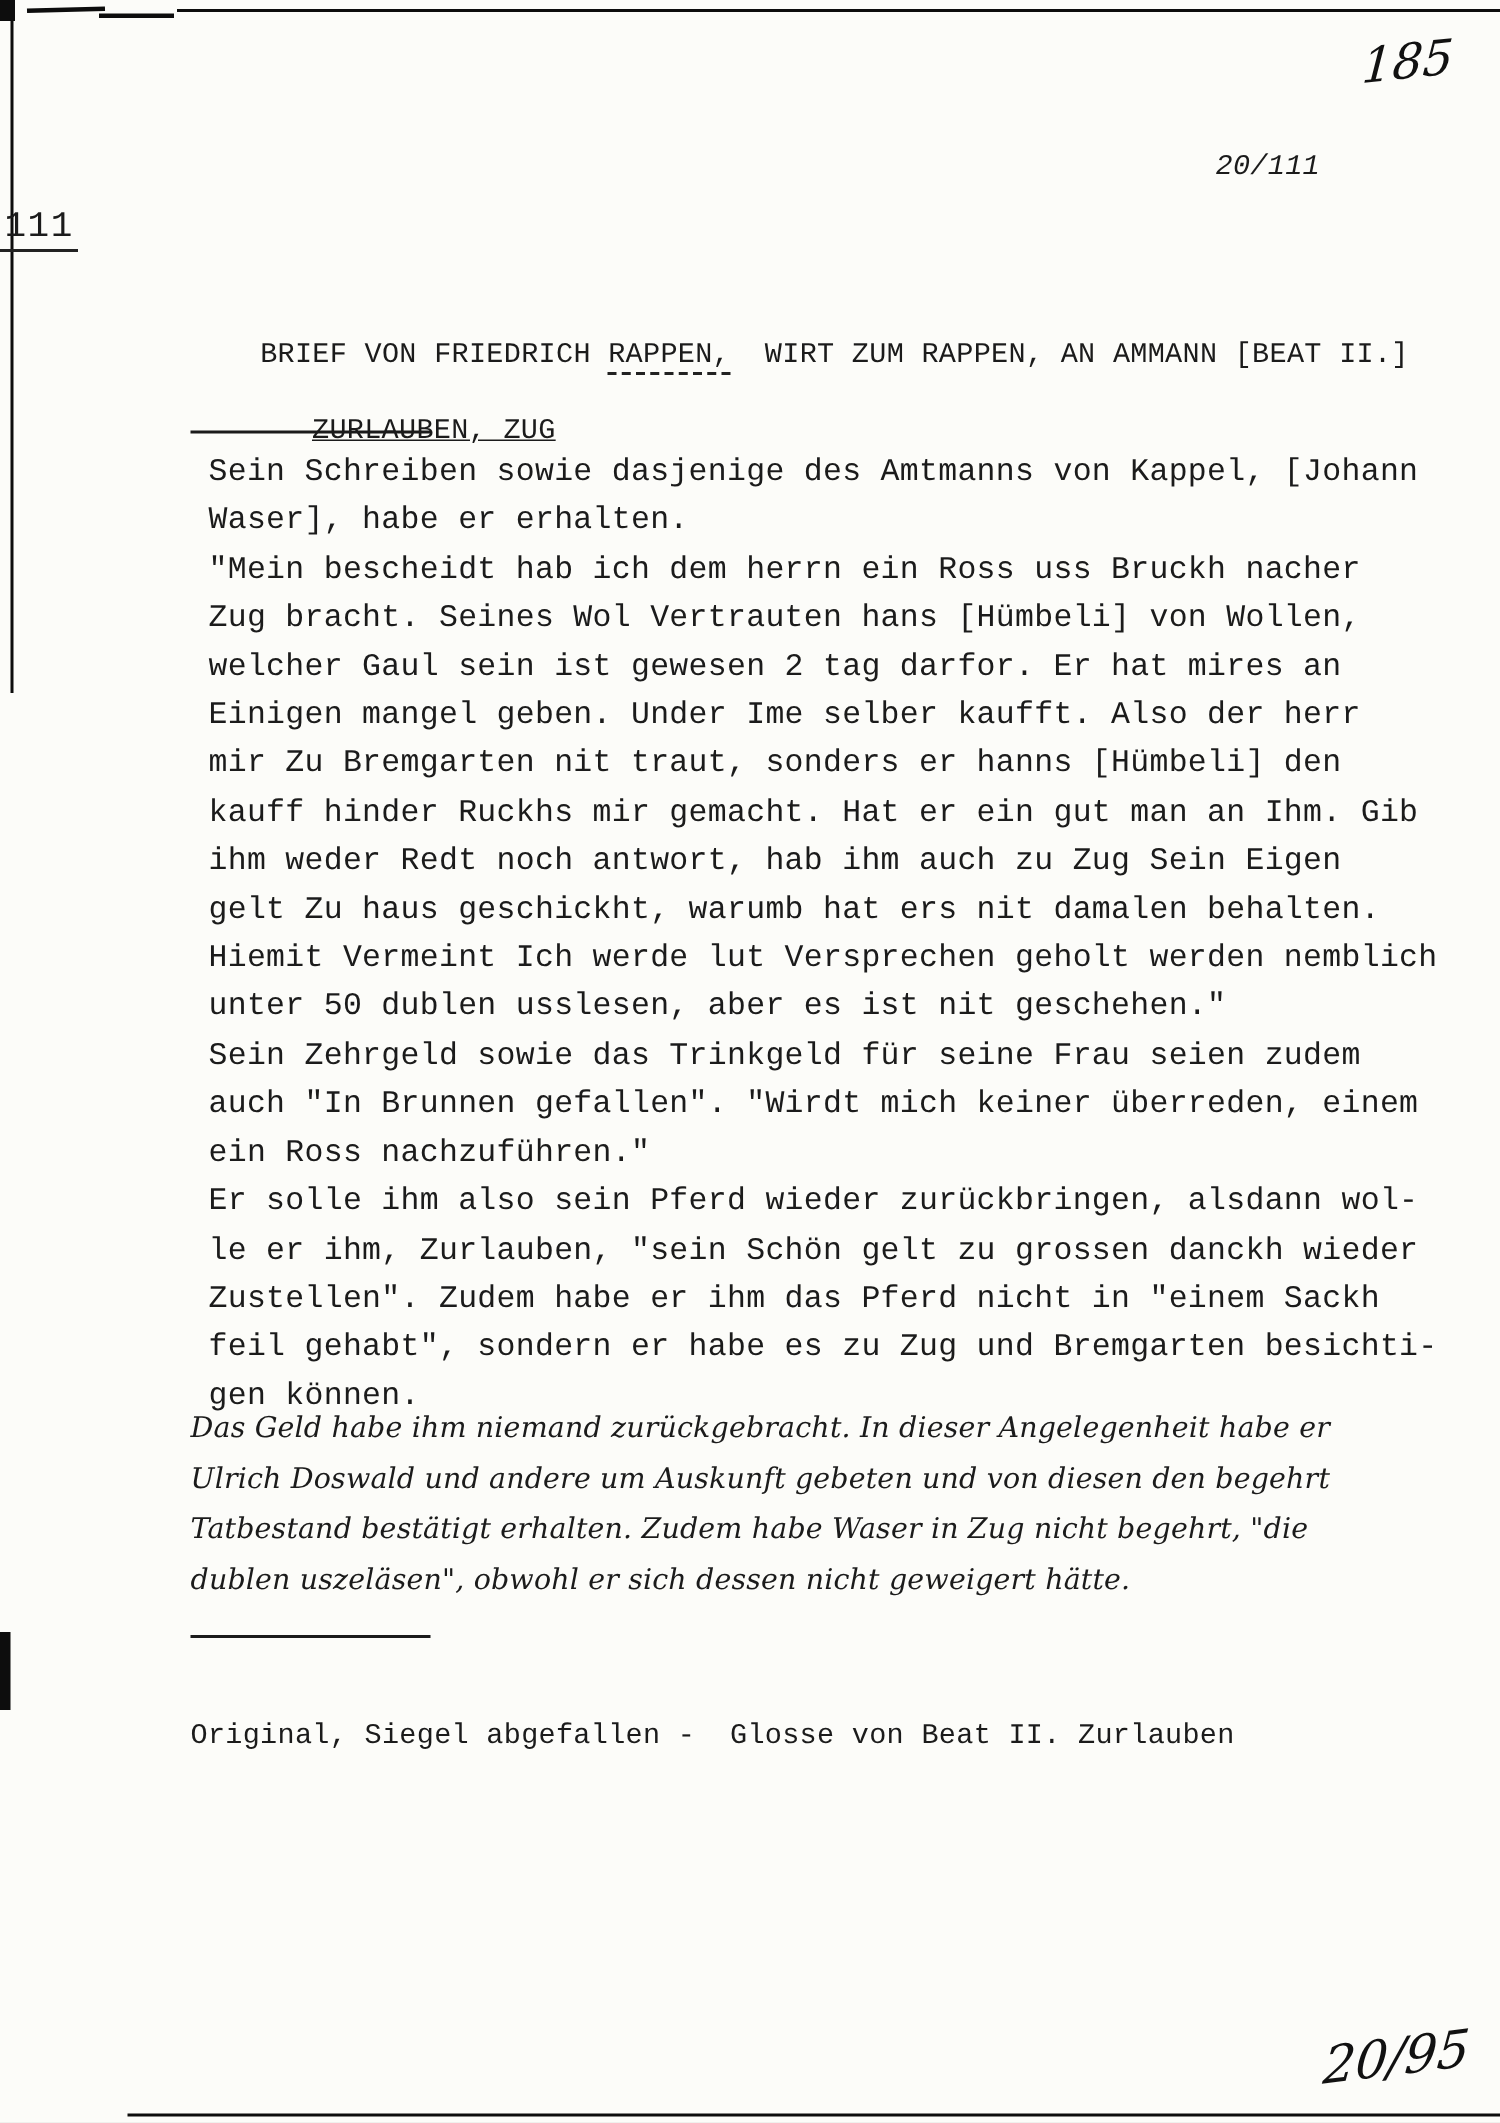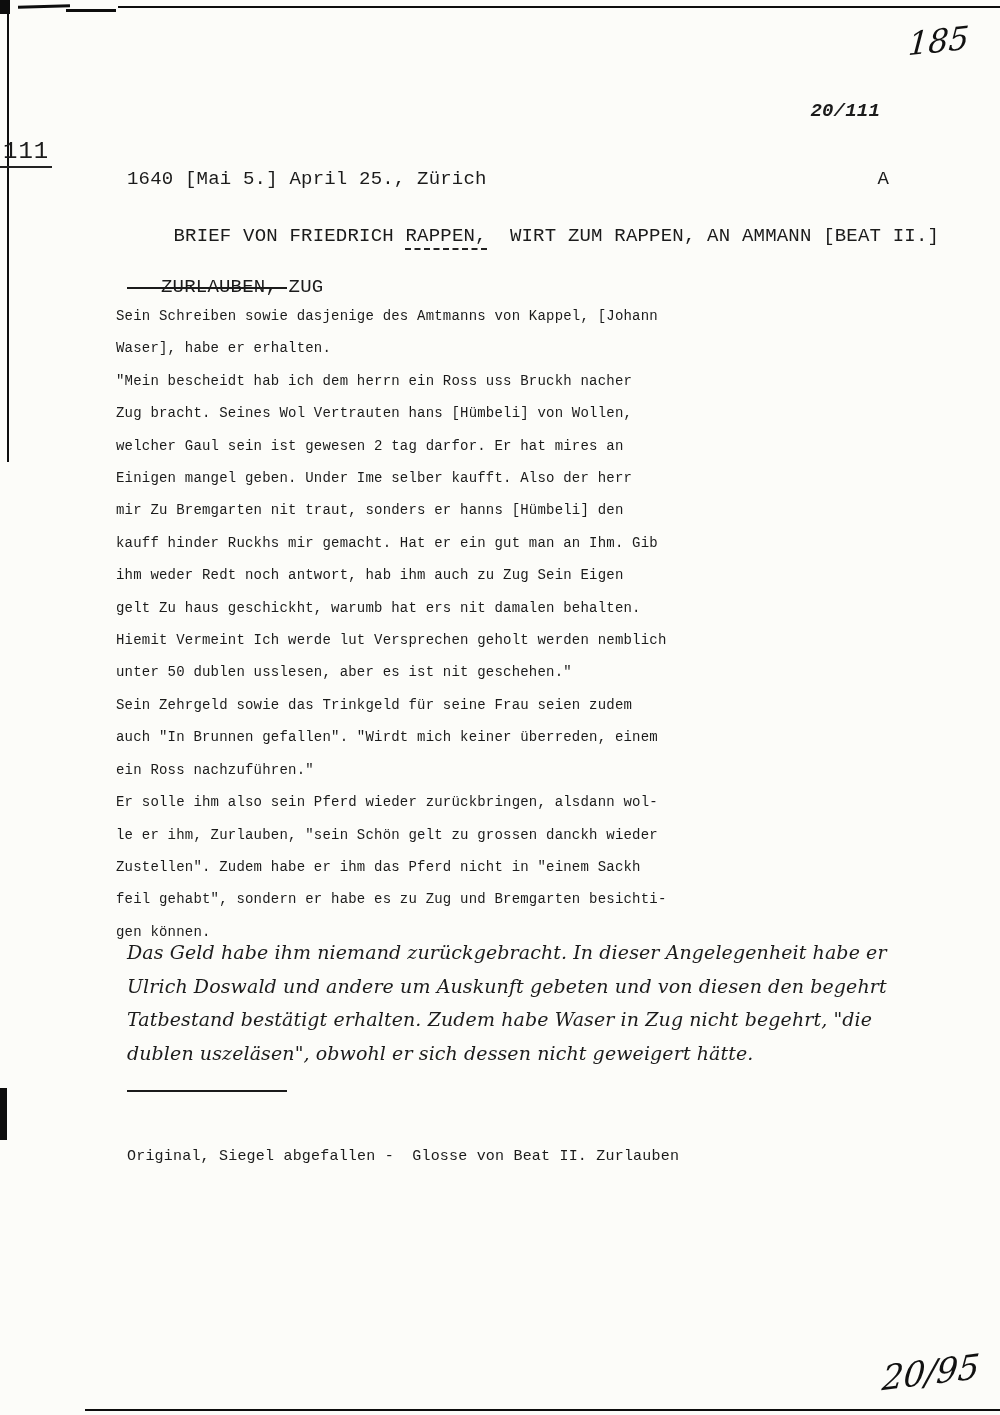--- a/index.html
+++ b/index.html
@@ -26,55 +26,55 @@
     position:absolute;
     font-family:"DejaVu Serif",serif;
     font-style:italic;
     color:#111;
   }
   .hw-top{left:908px;top:22px;font-size:32px;transform:rotate(-6deg) skewX(-10deg);}
   .hw-bottom{left:882px;top:1352px;font-size:34px;transform:rotate(-7deg) skewX(-12deg);}
 
   .folio{
     position:absolute;right:120px;top:100px;
-    font-size:19px;font-style:italic;letter-spacing:0.2px;font-weight:bold;
+    font-size:19px;font-style:italic;letter-spacing:0.2px;
   }
   .doc-number-wrap{position:absolute;left:0;right:0;top:138px;}
   .doc-number{
     display:inline-block;font-size:24px;letter-spacing:1px;
     border-bottom:2px solid #222;padding:0 3px 1px 3px;
   }
   .date-row{
     position:absolute;left:127px;top:168px;width:762px;
     display:flex;justify-content:space-between;
     font-size:19px;letter-spacing:0.2px;white-space:pre;
   }
   .title-block{
     position:absolute;left:127px;top:198px;
     font-size:19px;letter-spacing:0.2px;white-space:pre;line-height:25.5px;
   }
   .dashed-underline{border-bottom:2px dashed #222;padding-bottom:1px;}
-  .title-line2{margin-left:34px;}
+  .title-line2{margin-left:81px;text-decoration:underline;}
 
   .rule{position:absolute;left:127px;width:160px;border:0;border-top:2px solid #1b1b1b;margin:0;}
   .rule1{top:287px;}
   .rule2{top:1090px;}
 
   .body-lines{
-    position:absolute;left:116px;top:300px;
-    font-size:14px;letter-spacing:0.2px;line-height:32.4px;white-space:pre;
+    position:absolute;left:139px;top:300px;
+    font-size:21px;letter-spacing:0.2px;line-height:32.4px;white-space:pre;
   }
   .italic-lines{
     position:absolute;left:127px;top:936px;
     font-family:"DejaVu Serif",serif;font-style:italic;
     font-size:19px;letter-spacing:0.1px;line-height:33.6px;white-space:pre;
   }
   .footer-block{
     position:absolute;left:127px;top:1101px;
-    font-size:15px;letter-spacing:0.2px;line-height:22.5px;white-space:pre;
+    font-size:19px;letter-spacing:0.2px;line-height:22.5px;white-space:pre;
   }
 </style>
 </head>
 <body>
 
 <div class="page">
 
   <div class="art art-top1"></div>
   <div class="art art-top2"></div>
   <div class="art art-top3"></div>
@@ -85,24 +85,20 @@
 
   <div class="handwritten hw-top">185</div>
   <div class="handwritten hw-bottom">20/95</div>
 
   <div class="folio">20/111</div>
 
   <div class="doc-number-wrap">
     <span class="doc-number">111</span>
   </div>
 
-  <div class="date-row">
-    <span>1640 [Mai 5.] April 25., Zürich</span>
-    <span>A</span>
-  </div>
 
   <div class="title-block">
     <span>BRIEF VON FRIEDRICH </span><span class="dashed-underline">RAPPEN,</span><span>  WIRT ZUM RAPPEN, AN AMMANN [BEAT II.]</span>
     <div class="title-line2">ZURLAUBEN, ZUG</div>
   </div>
 
   <hr class="rule rule1">
 
   <div class="body-lines"><div>Sein Schreiben sowie dasjenige des Amtmanns von Kappel, [Johann</div><div>Waser], habe er erhalten.</div><div>"Mein bescheidt hab ich dem herrn ein Ross uss Bruckh nacher</div><div>Zug bracht. Seines Wol Vertrauten hans [Hümbeli] von Wollen,</div><div>welcher Gaul sein ist gewesen 2 tag darfor. Er hat mires an</div><div>Einigen mangel geben. Under Ime selber kaufft. Also der herr</div><div>mir Zu Bremgarten nit traut, sonders er hanns [Hümbeli] den</div><div>kauff hinder Ruckhs mir gemacht. Hat er ein gut man an Ihm. Gib</div><div>ihm weder Redt noch antwort, hab ihm auch zu Zug Sein Eigen</div><div>gelt Zu haus geschickht, warumb hat ers nit damalen behalten.</div><div>Hiemit Vermeint Ich werde lut Versprechen geholt werden nemblich</div><div>unter 50 dublen usslesen, aber es ist nit geschehen."</div><div>Sein Zehrgeld sowie das Trinkgeld für seine Frau seien zudem</div><div>auch "In Brunnen gefallen". "Wirdt mich keiner überreden, einem</div><div>ein Ross nachzuführen."</div><div>Er solle ihm also sein Pferd wieder zurückbringen, alsdann wol-</div><div>le er ihm, Zurlauben, "sein Schön gelt zu grossen danckh wieder</div><div>Zustellen". Zudem habe er ihm das Pferd nicht in "einem Sackh</div><div>feil gehabt", sondern er habe es zu Zug und Bremgarten besichti-</div><div>gen können.</div></div>
 

